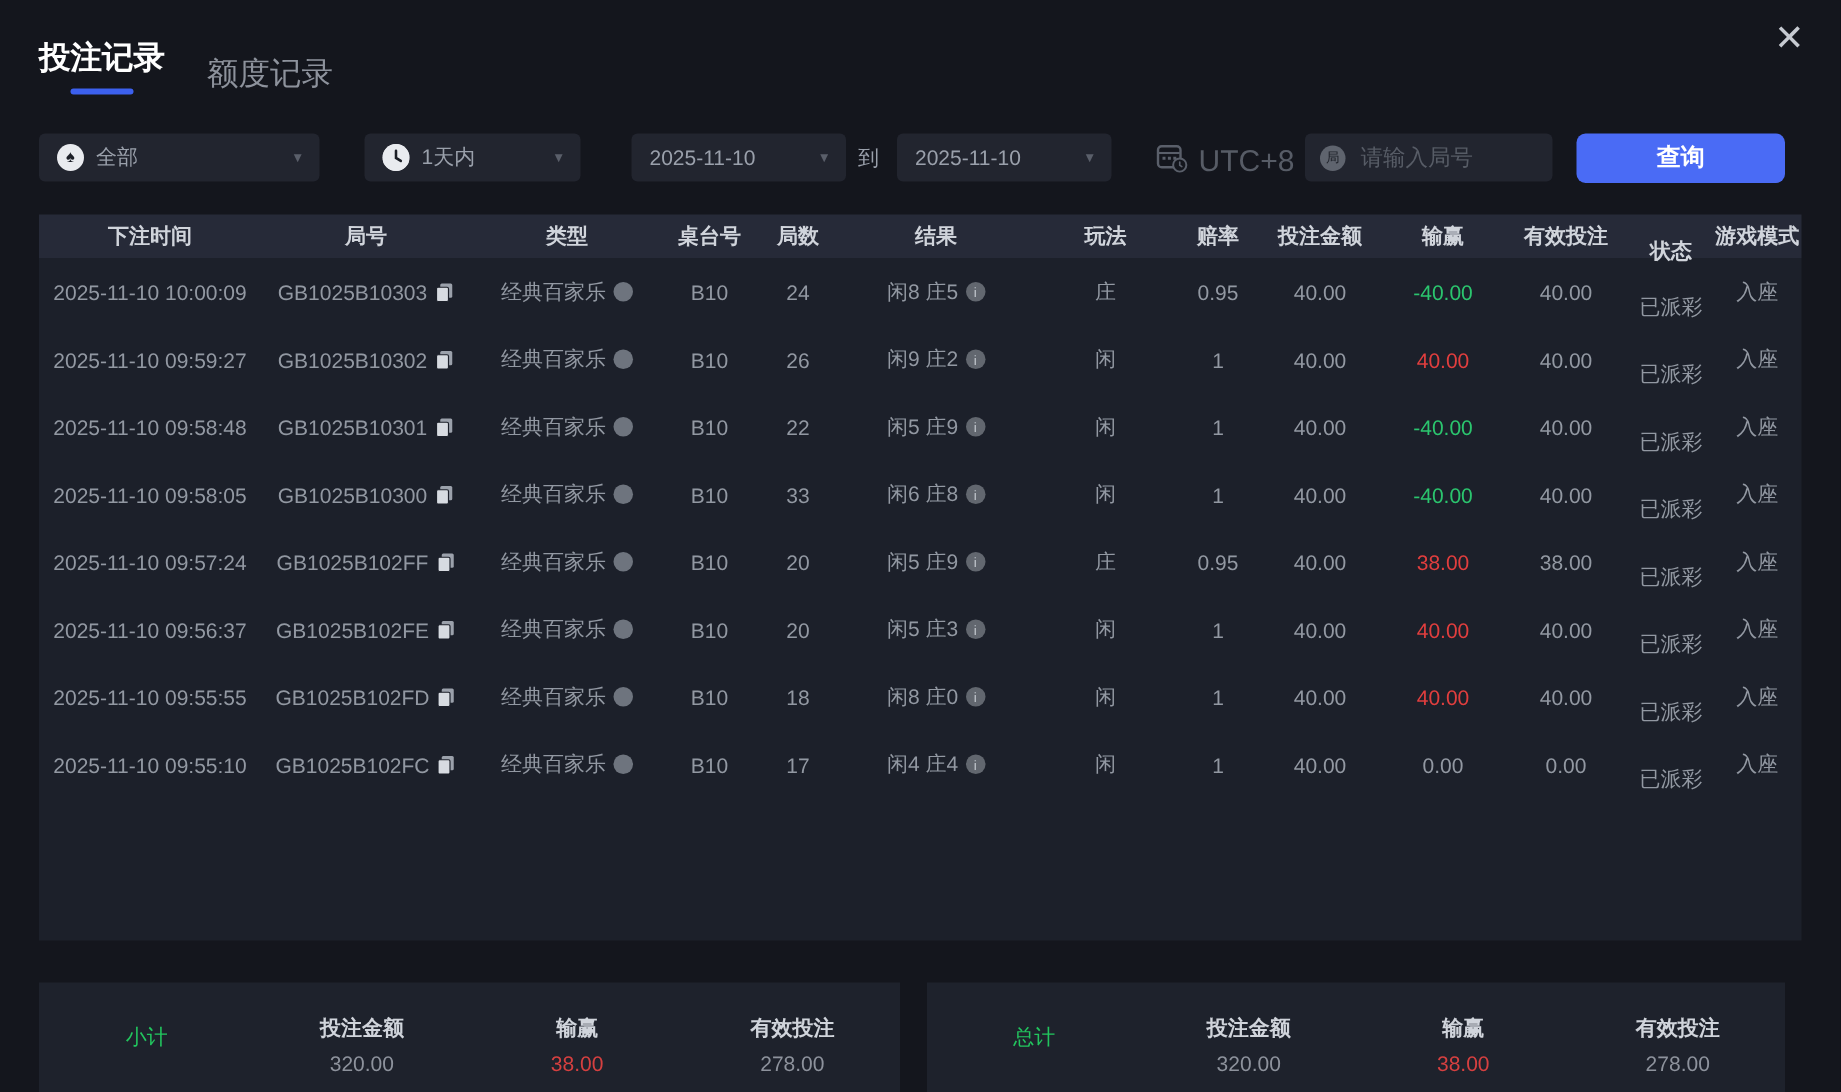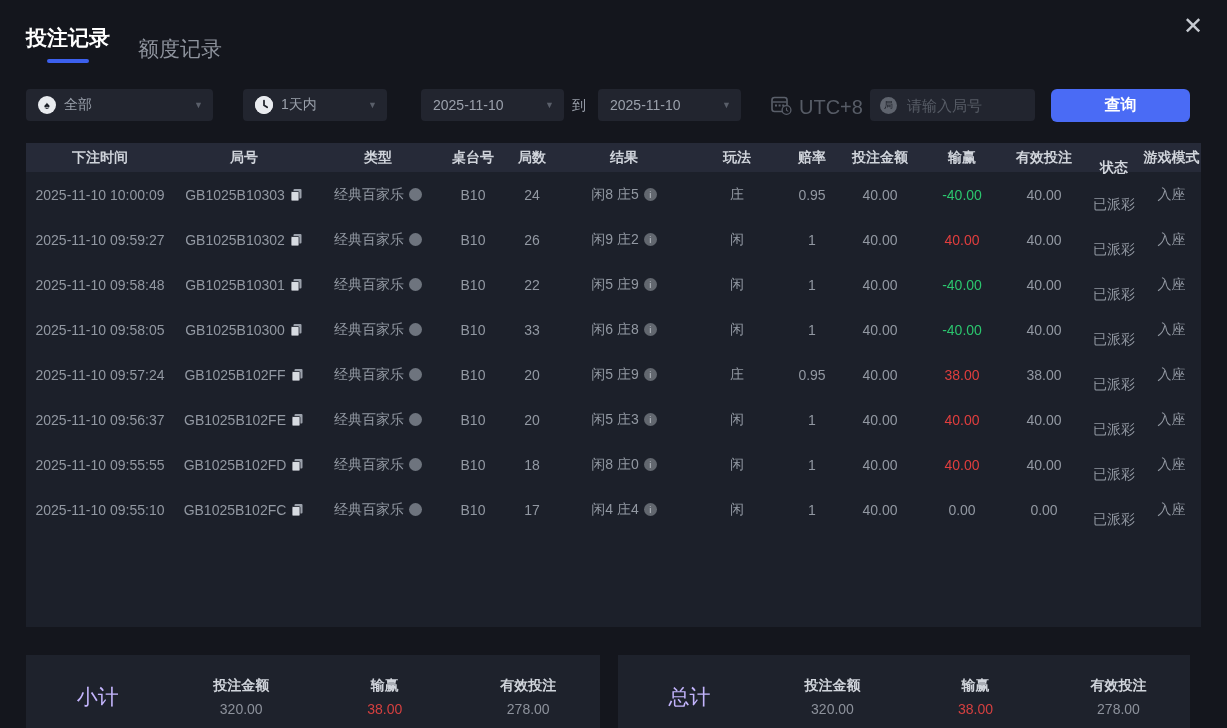--- a/index.html
+++ b/index.html
@@ -51,21 +51,21 @@
   .info-icon{width:13px;height:13px;border-radius:50%;background:#62676f;color:#c3c8cf;font-size:9px;
         display:flex;align-items:center;justify-content:center;flex:0 0 auto;}
   .copy-icon{flex:0 0 auto;cursor:pointer;}
 
   
   .summary-panel{position:absolute;top:655px;height:92px;background:#1e222c;display:flex;align-items:flex-start;}
   #panel-subtotal{left:26px;width:574px;}
   #panel-total{left:618px;width:572px;}
   .sum-col{flex:1;text-align:center;padding-top:22px;}
   .sum-col.label-col{padding-top:28px;}
-  .sum-label{color:#c4b5fd;font-size:21px;}
+  .sum-label{color:#22c55e;font-size:14px;}
   .stat-label{color:#d0d4db;font-size:14px;font-weight:700;margin-bottom:6px;}
   .stat-value{color:#8d929c;font-size:14px;}
   .stat-value.red{color:#d54040;}
 </style>
 </head>
 <body>
 
 <div class="app">
 
   <div class="tabs">

